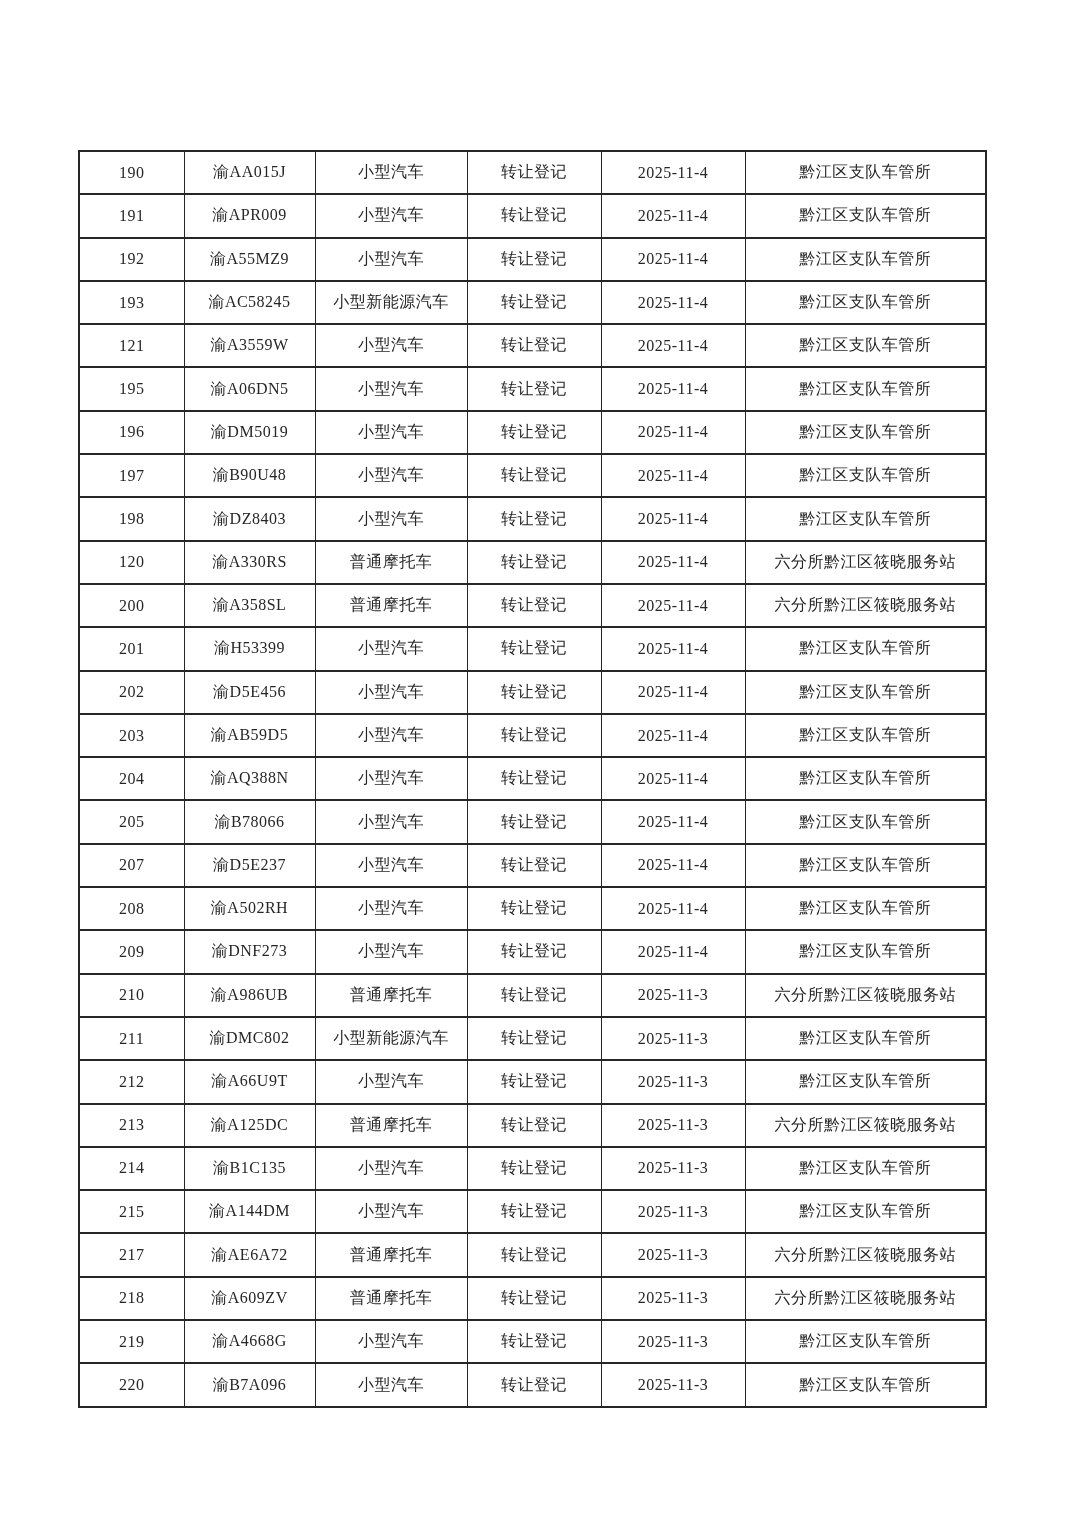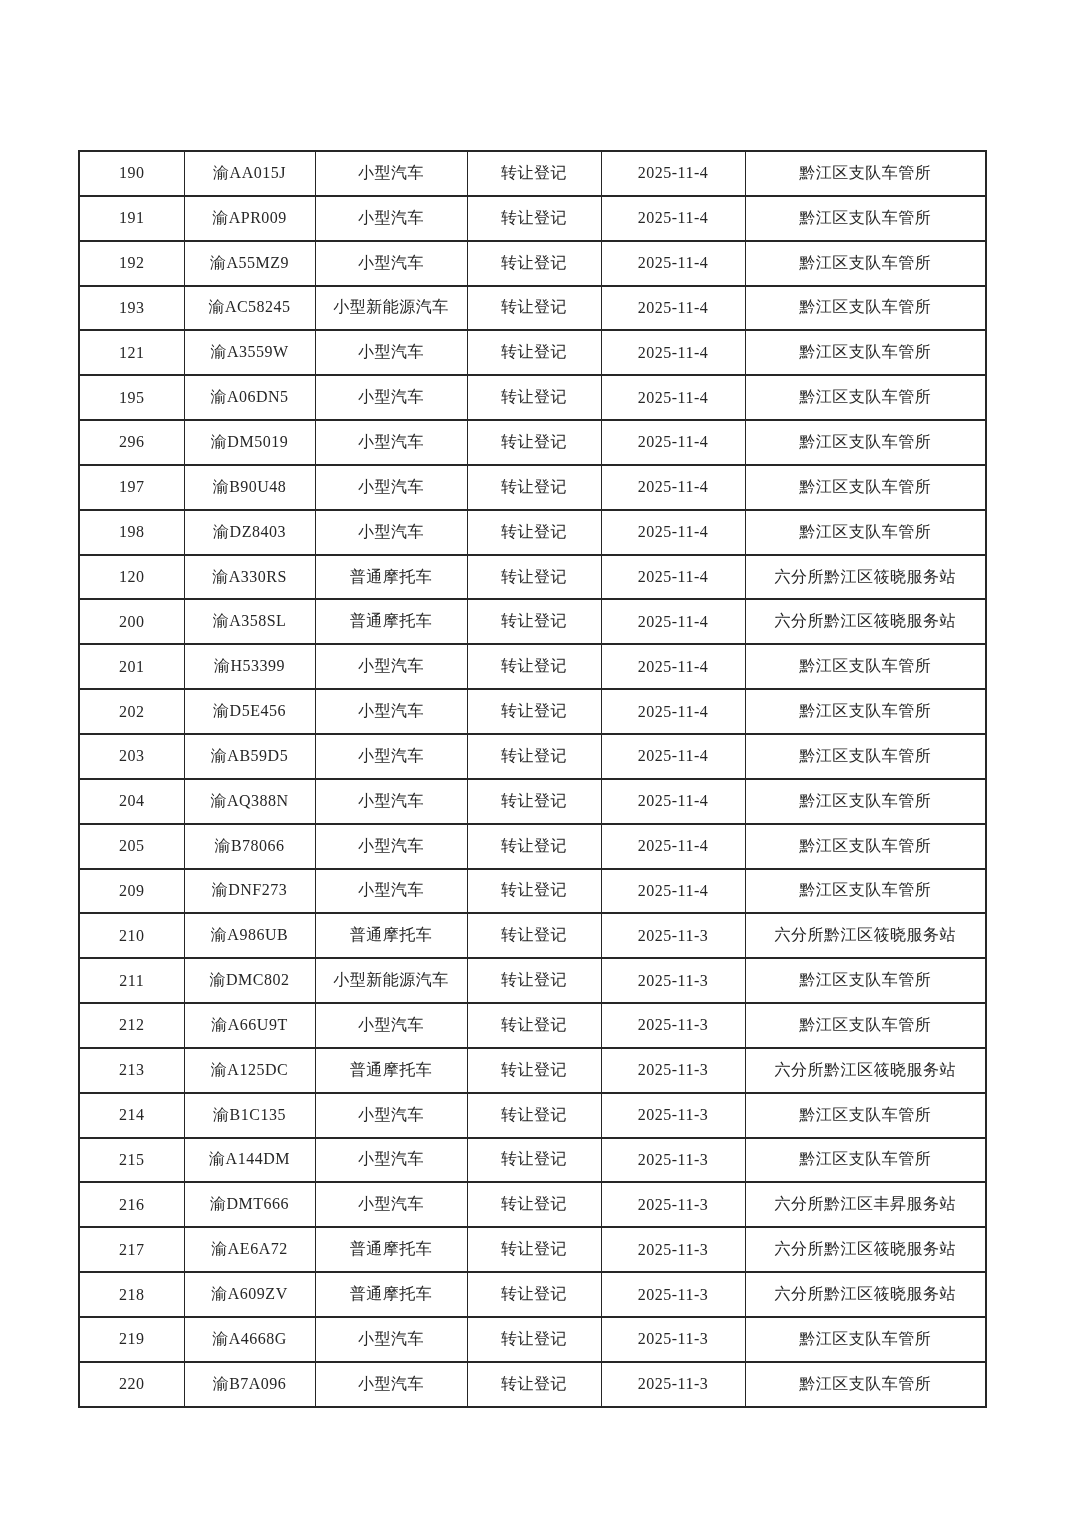--- a/index.html
+++ b/index.html
@@ -103,21 +103,21 @@
         </tr>
         <tr>
           <td>195</td>
           <td>渝A06DN5</td>
           <td>小型汽车</td>
           <td>转让登记</td>
           <td>2025-11-4</td>
           <td>黔江区支队车管所</td>
         </tr>
         <tr>
-          <td>296</td>
+          <td>196</td>
           <td>渝DM5019</td>
           <td>小型汽车</td>
           <td>转让登记</td>
           <td>2025-11-4</td>
           <td>黔江区支队车管所</td>
         </tr>
         <tr>
           <td>197</td>
           <td>渝B90U48</td>
           <td>小型汽车</td>
@@ -177,20 +177,36 @@
           <td>204</td>
           <td>渝AQ388N</td>
           <td>小型汽车</td>
           <td>转让登记</td>
           <td>2025-11-4</td>
           <td>黔江区支队车管所</td>
         </tr>
         <tr>
           <td>205</td>
           <td>渝B78066</td>
+          <td>小型汽车</td>
+          <td>转让登记</td>
+          <td>2025-11-4</td>
+          <td>黔江区支队车管所</td>
+        </tr>
+        <tr>
+          <td>207</td>
+          <td>渝D5E237</td>
+          <td>小型汽车</td>
+          <td>转让登记</td>
+          <td>2025-11-4</td>
+          <td>黔江区支队车管所</td>
+        </tr>
+        <tr>
+          <td>208</td>
+          <td>渝A502RH</td>
           <td>小型汽车</td>
           <td>转让登记</td>
           <td>2025-11-4</td>
           <td>黔江区支队车管所</td>
         </tr>
         <tr>
           <td>209</td>
           <td>渝DNF273</td>
           <td>小型汽车</td>
           <td>转让登记</td>
@@ -237,28 +253,20 @@
           <td>2025-11-3</td>
           <td>黔江区支队车管所</td>
         </tr>
         <tr>
           <td>215</td>
           <td>渝A144DM</td>
           <td>小型汽车</td>
           <td>转让登记</td>
           <td>2025-11-3</td>
           <td>黔江区支队车管所</td>
-        </tr>
-        <tr>
-          <td>216</td>
-          <td>渝DMT666</td>
-          <td>小型汽车</td>
-          <td>转让登记</td>
-          <td>2025-11-3</td>
-          <td>六分所黔江区丰昇服务站</td>
         </tr>
         <tr>
           <td>217</td>
           <td>渝AE6A72</td>
           <td>普通摩托车</td>
           <td>转让登记</td>
           <td>2025-11-3</td>
           <td>六分所黔江区筱晓服务站</td>
         </tr>
         <tr>

